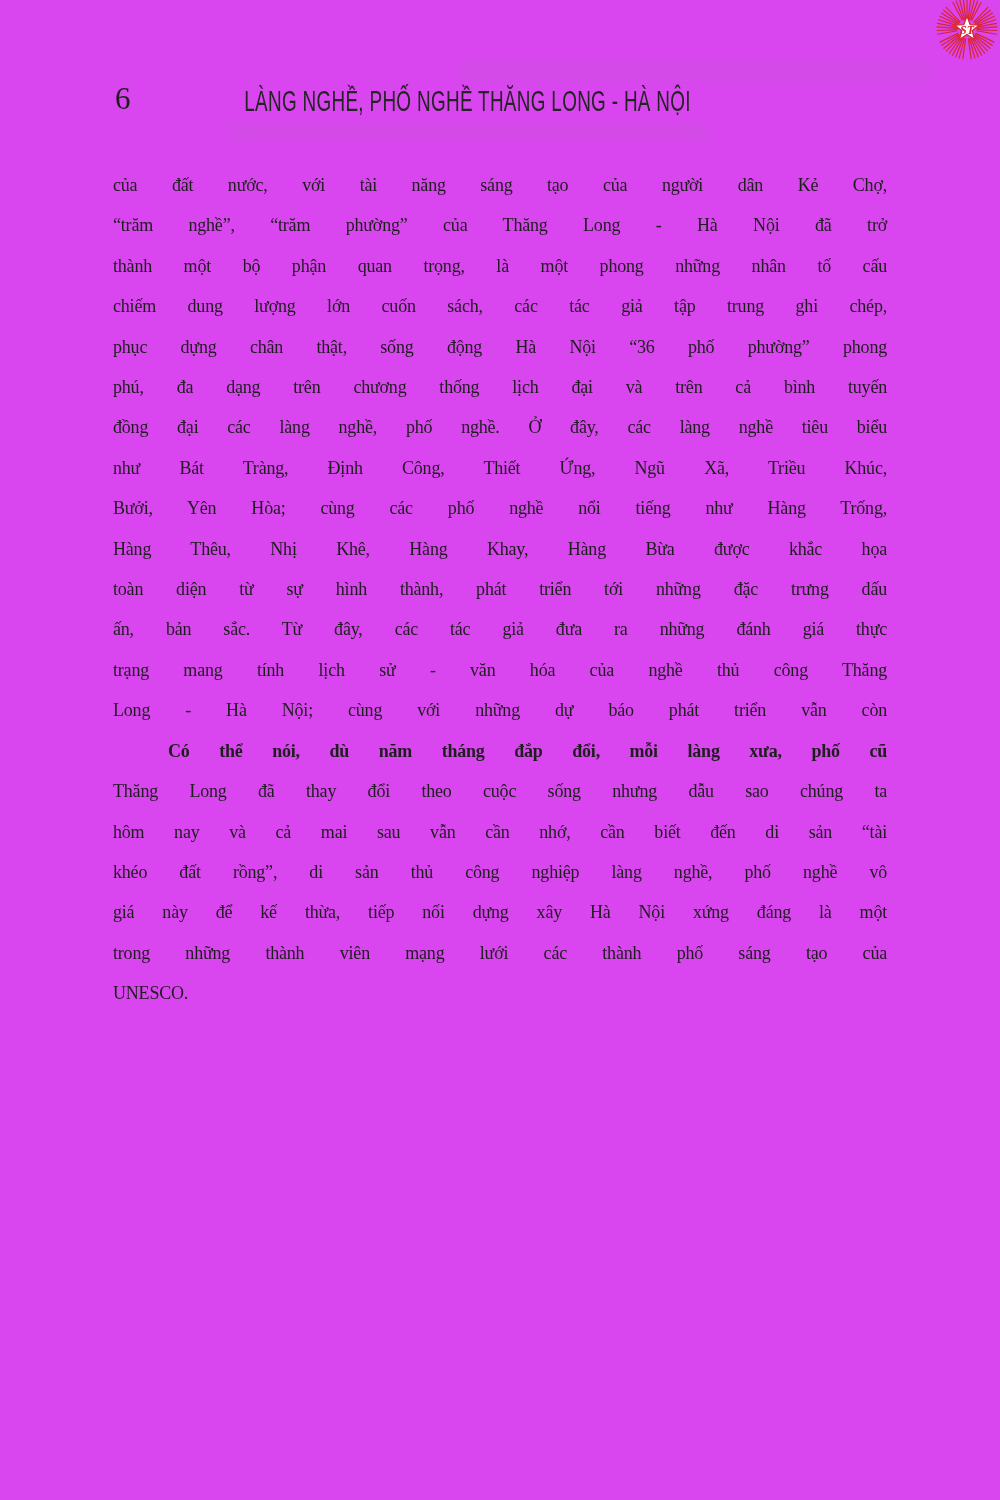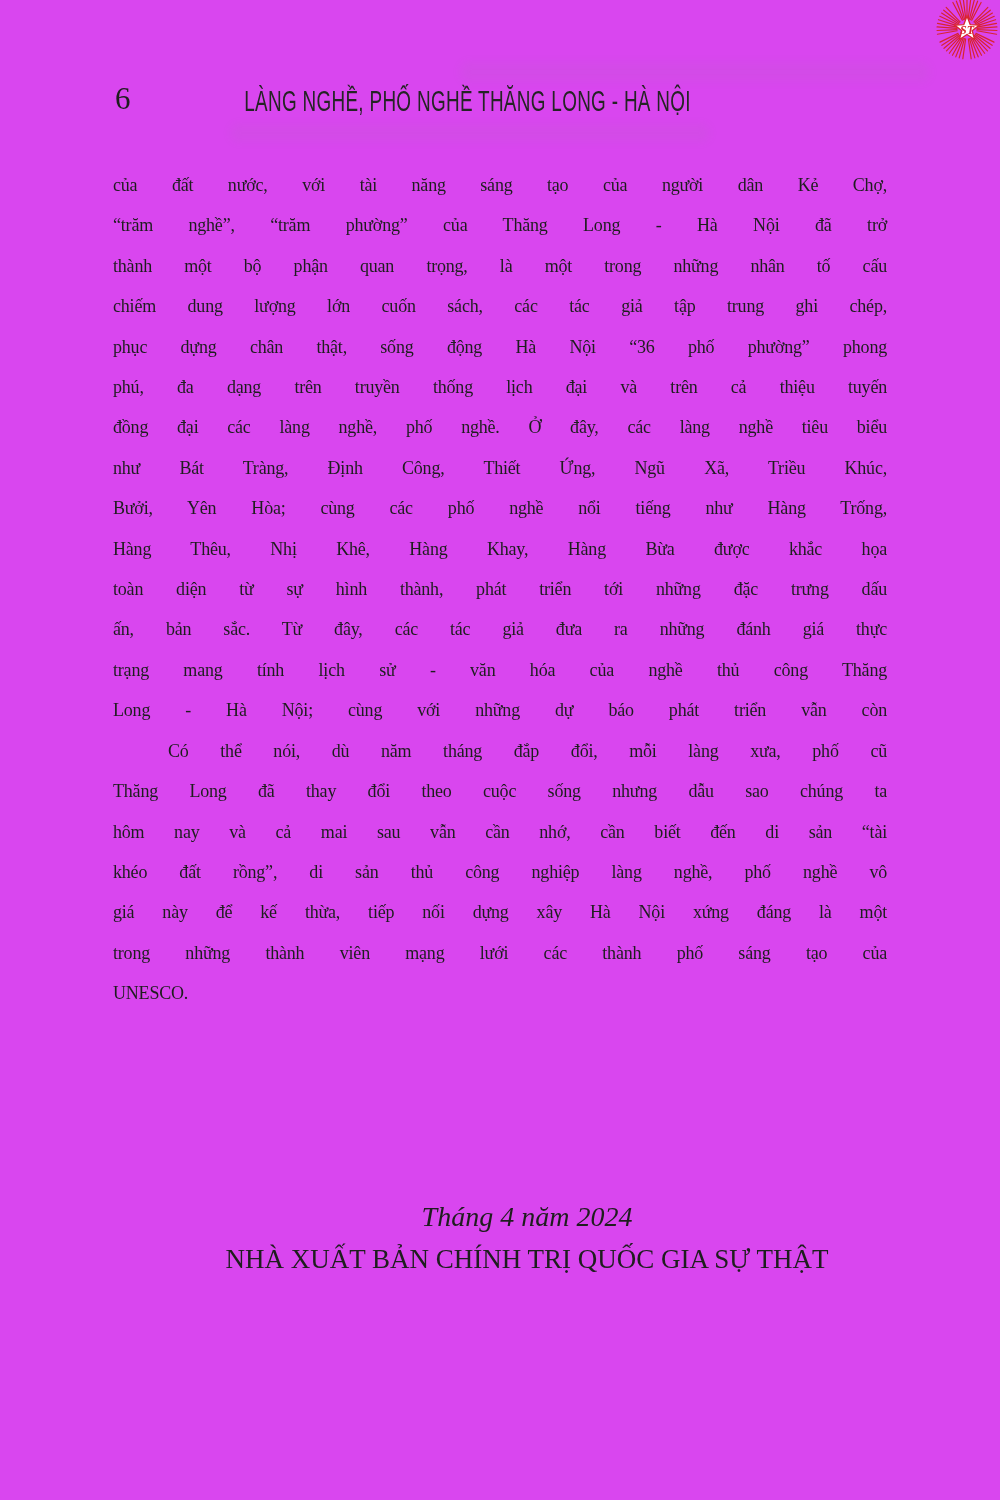--- a/index.html
+++ b/index.html
@@ -24,21 +24,21 @@
     white-space:nowrap;
     transform:scaleX(0.63);
     transform-origin:center;
     color:#242424;
   }
 
   
   .body-text { position:absolute; top:165px; left:113px; width:774px; font-size:18px; line-height:40.4px; }
   .line { text-align:justify; text-align-last:justify; letter-spacing:-0.2px; }
   .line.left { text-align-last:left; }
-  .line.indent { text-indent:55px; }
+  .line.indent { text-indent:55px;font-weight:bold; }
   .italic { font-style:italic; }
 
   
   .footer { position:absolute; top:1196px; left:113px; width:774px; box-sizing:border-box; padding-left:54px; text-align:center; }
   .date-line { font-style:italic; font-size:28px; line-height:42px; }
   .publisher-line { font-size:27px; line-height:42px; white-space:nowrap; }
 
   
   .logo { position:absolute; top:-2px; right:0; width:66px; height:66px; }
   .logo svg { display:block; width:100%; height:100%; }
@@ -84,39 +84,35 @@
   <div class="header">
     <span class="page-number">6</span>
     <div class="title-wrap">
       <span class="running-title">LÀNG NGHỀ, PHỐ NGHỀ THĂNG LONG - HÀ NỘI</span>
     </div>
   </div>
 
   <div class="body-text">
       <div class="line"><span>của đất nước, với tài năng sáng tạo của người dân Kẻ Chợ,</span></div>
       <div class="line"><span>“trăm nghề”, “trăm phường” của Thăng Long - Hà Nội đã trở</span></div>
-      <div class="line"><span>thành một bộ phận quan trọng, là một trong những nhân tố cấu</span></div>
+      <div class="line"><span>thành một bộ phận quan trọng, là một phong những nhân tố cấu</span></div>
       <div class="line"><span>chiếm dung lượng lớn cuốn sách, các tác giả tập trung ghi chép,</span></div>
       <div class="line"><span>phục dựng chân thật, sống động Hà Nội “36 phố phường” phong</span></div>
-      <div class="line"><span>phú, đa dạng trên truyền thống lịch đại và trên cả thiệu tuyến</span></div>
+      <div class="line"><span>phú, đa dạng trên chương thống lịch đại và trên cả bình tuyến</span></div>
       <div class="line"><span>đồng đại các làng nghề, phố nghề. Ở đây, các làng nghề tiêu biểu</span></div>
       <div class="line"><span>như Bát Tràng, Định Công, Thiết Ứng, Ngũ Xã, Triều Khúc,</span></div>
       <div class="line"><span>Bưởi, Yên Hòa; cùng các phố nghề nổi tiếng như Hàng Trống,</span></div>
       <div class="line"><span>Hàng Thêu, Nhị Khê, Hàng Khay, Hàng Bừa được khắc họa</span></div>
       <div class="line"><span>toàn diện từ sự hình thành, phát triển tới những đặc trưng dấu</span></div>
       <div class="line"><span>ấn, bản sắc. Từ đây, các tác giả đưa ra những đánh giá thực</span></div>
       <div class="line"><span>trạng mang tính lịch sử - văn hóa của nghề thủ công Thăng</span></div>
       <div class="line"><span>Long - Hà Nội; cùng với những dự báo phát triển vẫn còn</span></div>
       <div class="line indent"><span>Có thể nói, dù năm tháng đắp đổi, mỗi làng xưa, phố cũ</span></div>
       <div class="line"><span>Thăng Long đã thay đổi theo cuộc sống nhưng dẫu sao chúng ta</span></div>
       <div class="line"><span>hôm nay và cả mai sau vẫn cần nhớ, cần biết đến di sản “tài</span></div>
       <div class="line"><span>khéo đất rồng”, di sản thủ công nghiệp làng nghề, phố nghề vô</span></div>
       <div class="line"><span>giá này để kế thừa, tiếp nối dựng xây Hà Nội xứng đáng là một</span></div>
       <div class="line"><span>trong những thành viên mạng lưới các thành phố sáng tạo của</span></div>
       <div class="line left"><span>UNESCO.</span></div>
     </div>
 
-  <div class="footer">
-    <div class="date-line">Tháng 4 năm 2024</div>
-    <div class="publisher-line">NHÀ XUẤT BẢN CHÍNH TRỊ QUỐC GIA SỰ THẬT</div>
-  </div>
 
 </div>
 
 </body></html>

